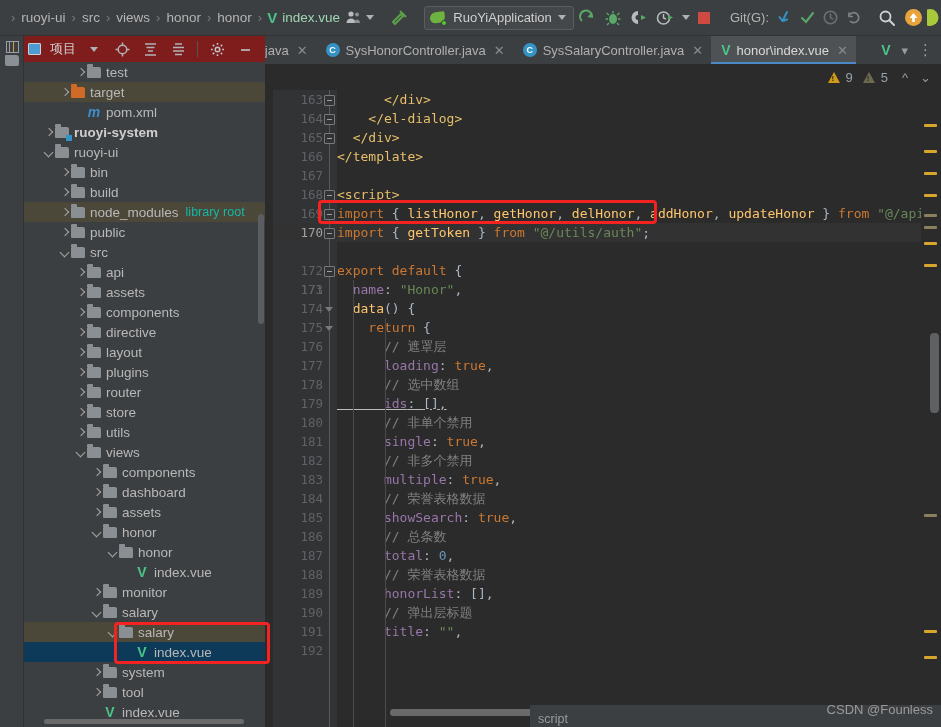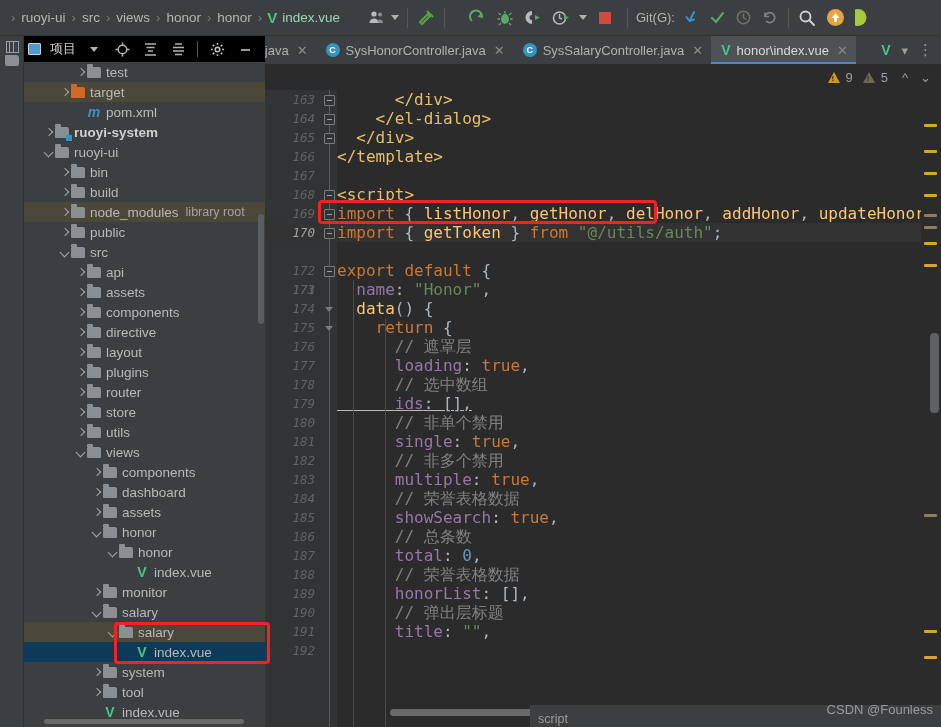--- a/index.html
+++ b/index.html
@@ -61,21 +61,21 @@
   .proj-glyph:after{content:"";position:absolute;left:6px;top:0;bottom:0;width:1.5px;background:#d0a040;}
   .fold-glyph { width:14px;height:11px;background:#8b9096; border-radius:1px 3px 2px 2px; }
 
   
   .project-panel {
     position:absolute; left:24px; top:36px; width:241px; height:691px;
     background:#3c3f41; overflow:hidden;
   }
   .panel-head {
     height:26px; display:flex; align-items:center; gap:4px; padding-left:4px;
-    background:#000000;
+    background:#7f1d1d;
   }
   .panel-head .title { font-size:13px; color:#cfcfcf; margin-left:5px; margin-right:2px; }
   .mini-sq { width:13px; height:12px; background:#4e9bd4; border:1px solid #cfcfcf; border-radius:1px; }
   .hd-btn { width:24px;height:22px;display:inline-flex;align-items:center;justify-content:center; }
 
   .tree { position:absolute; left:0; top:26px; width:241px; height:665px; overflow:hidden; }
   .row {
     height:20px; display:flex; align-items:center; font-size:13.5px;
     color:#b8b8b8; white-space:nowrap; position:relative;
   }
@@ -94,21 +94,21 @@
   }
   .folder {
     width:14px;height:11px;flex:0 0 14px;background:#8a8f94;border-radius:1px 2px 1px 1px;
     position:relative; margin-right:5px;
   }
   .folder:before{content:"";position:absolute;left:0;top:-3px;width:6px;height:3px;background:#8a8f94;border-radius:1px 1px 0 0;}
   .folder.orange{background:#cf6a27;} .folder.orange:before{background:#cf6a27;}
   .folder.module:after{content:"";position:absolute;right:-3px;bottom:-3px;width:6px;height:6px;background:#3592c4;}
   .lbl { margin-left:0; }
   .lbl.bold { font-weight:bold; color:#cfcfcf; }
-  .hint { color:#a3a3a3; font-size:12.5px; margin-left:7px; }
+  .hint { color:#14b8a6; font-size:12.5px; margin-left:7px; }
   .mvn { color:#3d8ec9; font-weight:bold; font-style:italic; font-size:14px; width:14px; flex:0 0 14px; margin-right:5px; text-align:center;}
   .vfile { color:#4bc48a; font-weight:bold; font-size:14px; width:14px; flex:0 0 14px; margin-right:5px; text-align:center;}
   .row.hl { background:#4b4739; }
   .row.sel { background:#0d3a58; }
   .tree-scroll {
     position:absolute; right:1px; top:178px; width:6px; height:110px;
     background:#5b5e60; border-radius:3px;
   }
 
   
@@ -146,21 +146,21 @@
     padding-right:6px; gap:4px;
   }
   .warn-tri { width:0;height:0;border-left:6px solid transparent;border-right:6px solid transparent;border-bottom:11px solid #cf9b16; position:relative;}
   .warn-tri.grey { border-bottom-color:#6e6a52; }
   .warn-tri:after{content:"!";position:absolute;left:-2px;top:2px;font-size:8px;color:#2b2b2b;font-weight:bold;}
   .warn-num { font-size:13px; color:#98a0a8; margin:0 6px 0 2px; }
   .chev { color:#9a9a9a; font-size:13px; padding:0 4px; }
   .top-prog { position:absolute; left:556px; top:28px; width:60px; height:2px; background:#4a88c7; }
 
   .gutter {
-    position:absolute; left:0; top:54px; width:58px; height:637px; background:#313335;font-style:italic;
+    position:absolute; left:8px; top:54px; width:58px; height:637px; background:#313335;
   }
   .gutter .ln {
     position:absolute; right:8px; font-family:"DejaVu Sans Mono", monospace;
     font-size:12.5px; color:#606366; text-align:right;
   }
   .gutter .ln.cur { color:#a4a3a3; }
   .foldcol { position:absolute; left:58px; top:54px; width:14px; height:637px; background:#313335; }
   .foldline { position:absolute; left:6px; width:1px; background:#5a5a5a; }
   .foldbox {
     position:absolute; left:1px; width:11px; height:11px; border:1px solid #7a7a7a;
@@ -171,21 +171,21 @@
     position:absolute; left:2px; width:9px; height:5px; background:#313335;
   }
   .foldtip:before{
     content:""; position:absolute;left:0;top:0;width:0;height:0;
     border-left:4.5px solid transparent;border-right:4.5px solid transparent;border-top:5px solid #7a7a7a;
   }
   .curline-strip { position:absolute; left:0; top:0; width:72px; height:19px; background:#323232; }
 
   .code {
     position:absolute; left:72px; top:54px; width:584px; height:637px;
-    font-family:"DejaVu Sans Mono", monospace; font-size:16px; overflow:hidden;
+    font-family:"DejaVu Sans Mono", monospace; font-size:13px; overflow:hidden;
   }
   .cline { position:absolute; left:0; height:19px; line-height:19px; white-space:pre; }
   .cur-row-bg { position:absolute; left:0; top:0; width:584px; height:19px; background:#323232; }
   .indent-g { position:absolute; width:1px; background:#4b4b4b; }
 
   .tok-tag { color:#e8bf6a; }
   .tok-kw  { color:#cc7832; }
   .tok-brace{ color:#a9b7c6; }
   .tok-fn  { color:#ffc66d; }
   .tok-id  { color:#a9b7c6; }
@@ -264,20 +264,28 @@
 
     <div class="tb-icon">
       <svg width="18" height="18" viewBox="0 0 18 18">
         <path d="M3 13 L11 5 L13 7 L5 15 Z" fill="none" stroke="#5aa04a" stroke-width="2"></path>
         <path d="M10 2 L16 8" stroke="#5aa04a" stroke-width="2" fill="none"></path>
       </svg>
     </div>
 
     <div class="tb-sep"></div>
 
+    <div class="runcfg">
+      <span class="spring-ico">
+        <span class="leaf"></span>
+          <span class="dot"></span>
+      </span>
+      <span class="label">RuoYiApplication</span>
+      <span class="caret-dn"></span>
+    </div>
 
     <div style="width:10px"></div>
 
     <div class="tb-icon" style="margin:0 4px">
       <svg width="18" height="18" viewBox="0 0 18 18">
         <path d="M4 12 A6 6 0 1 1 14 8" fill="none" stroke="#59a869" stroke-width="2"></path>
         <path d="M14 3 L15 9 L9.5 8 Z" fill="#59a869"></path>
       </svg>
     </div>
     <div class="tb-icon" style="margin:0 4px">

